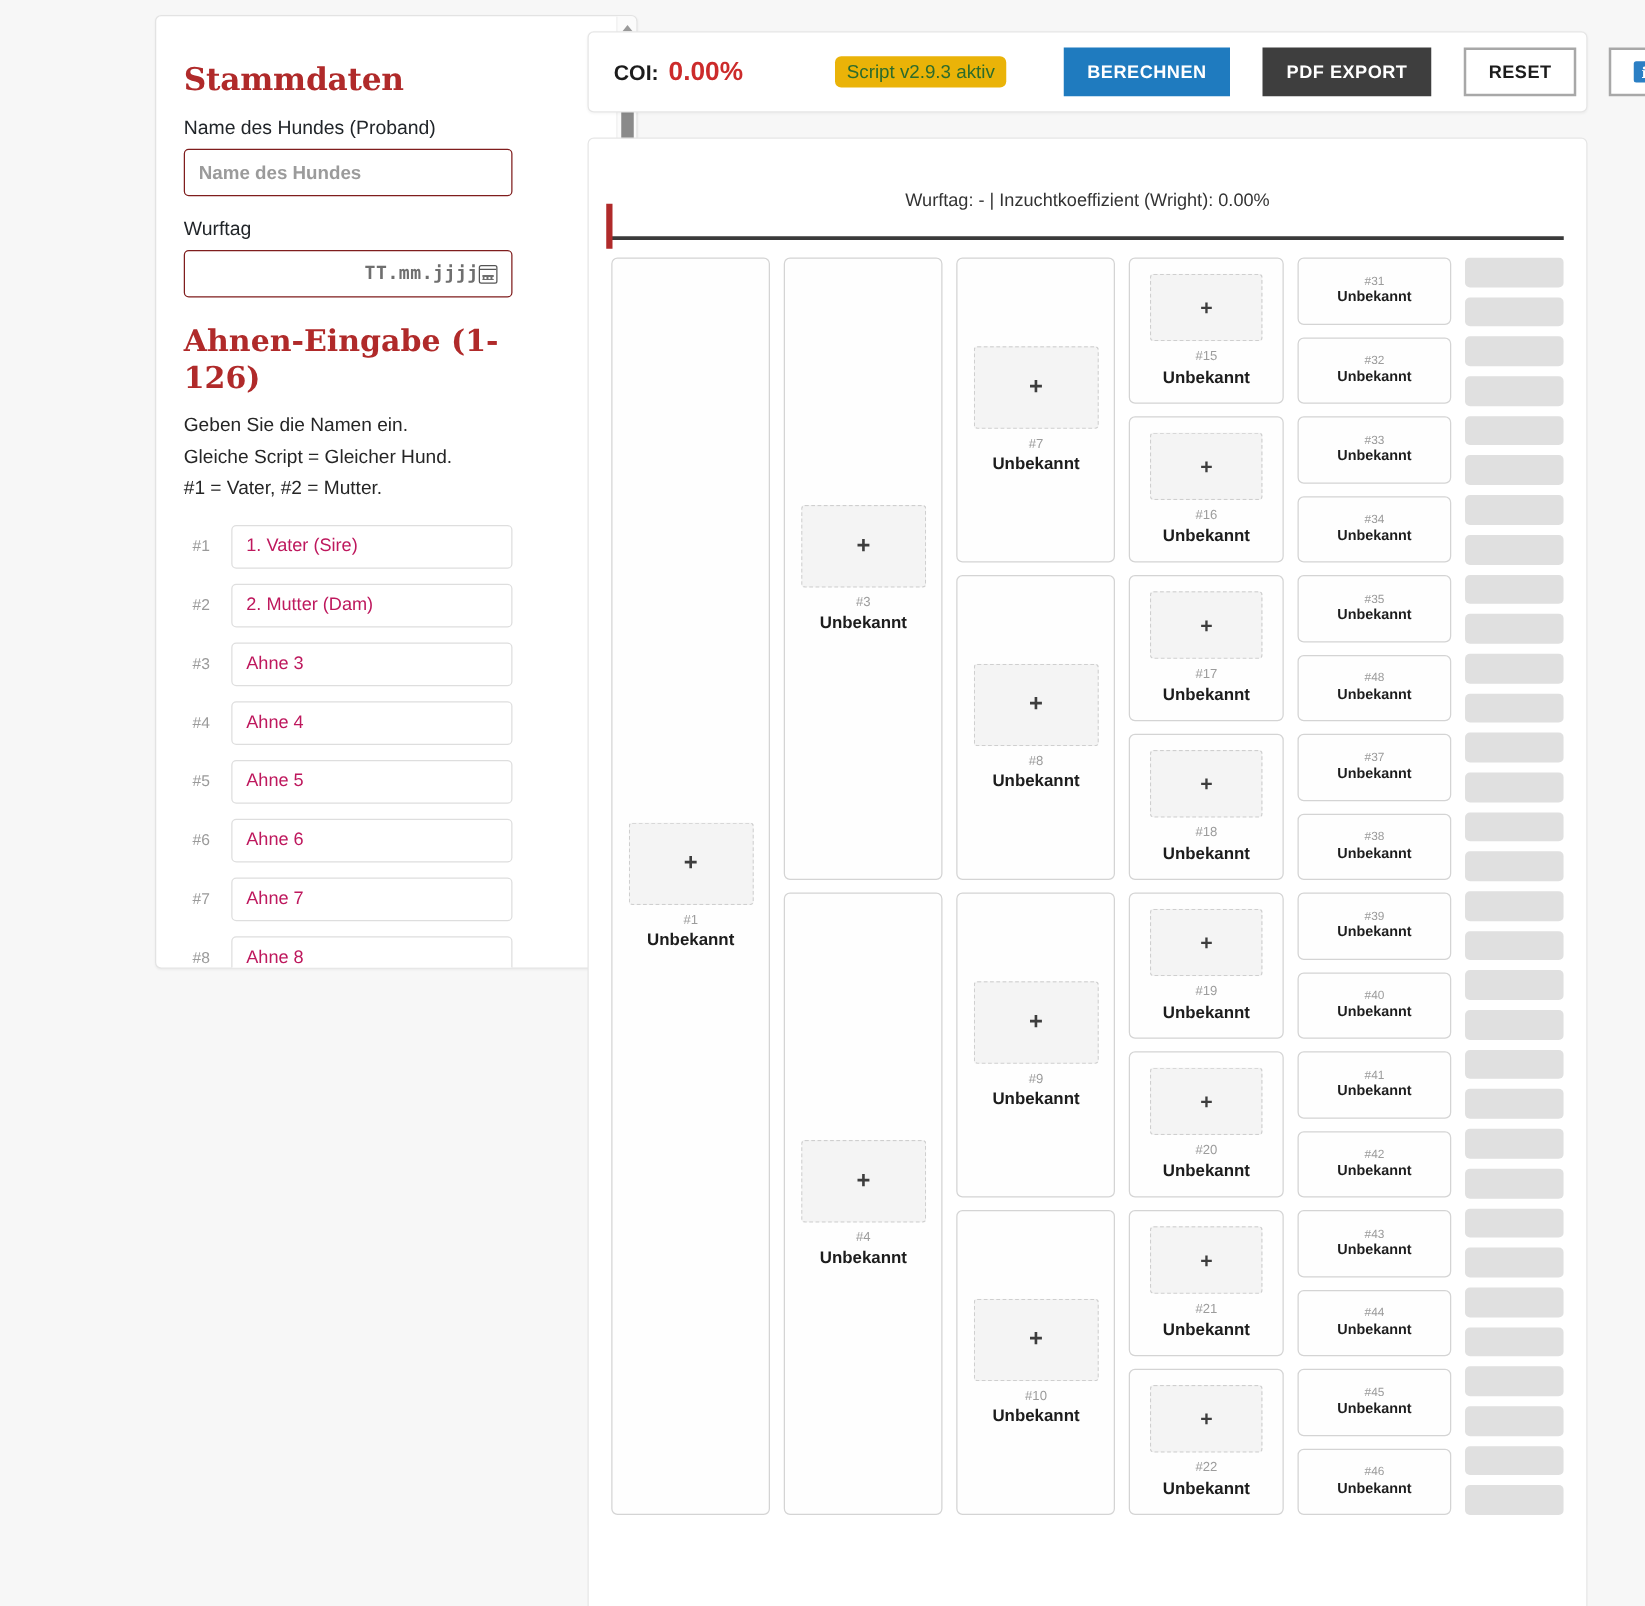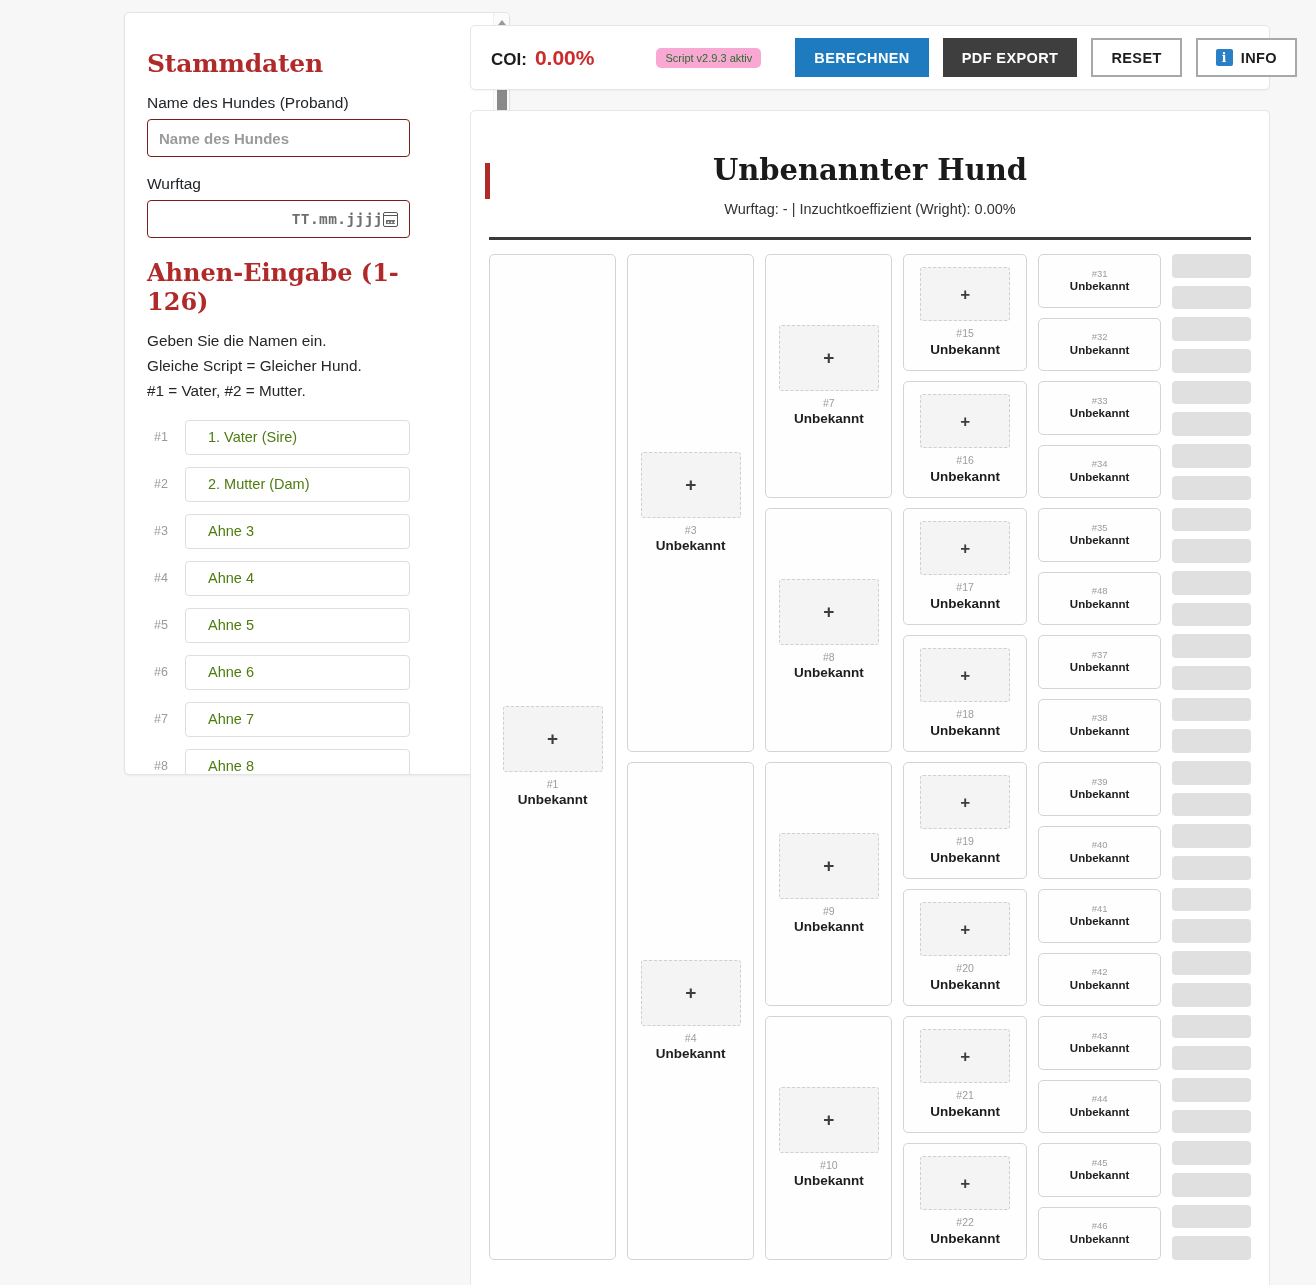--- a/index.html
+++ b/index.html
@@ -113,23 +113,23 @@
     flex: 0 0 28px;
     text-align: center;
     font-size: 12.5px;
     color: #9a9a9a;
   }
   .anc-input {
     flex: 1 1 auto;
     height: 35px;
     border: 1px solid #dedede;
     border-radius: 4px;
-    padding: 0 22px;
+    padding: 0 11px;
     font-size: 14.5px;
-    color: #4d7c0f;
+    color: #be185d;
     display: flex;
     align-items: center;
     background: #fff;
   }
   
   .sb-scroll {
     position: absolute;
     right: 0; top: 0;
     width: 16px; height: 100%;
     background: #fbfbfb;
@@ -159,35 +159,35 @@
   .topbar {
     position: absolute;
     left: 470px; top: 25px;
     width: 800px; height: 65px;
     background: #ffffff;
     border: 1px solid #e6e6e6;
     border-radius: 5px;
     display: flex;
     align-items: center;
     padding: 0 16px;
-    gap: 4px;
+    gap: 16px;
     box-shadow: 0 1px 2px rgba(0,0,0,0.04);
   }
   .coi-block {
     display: flex; align-items: baseline; gap: 8px;
     margin-left: 4px;
   }
   .coi-label { font-size: 17px; font-weight: bold; color: #1c1c1c; }
   .coi-value { font-size: 21px; font-weight: bold; color: #cc2b2b; }
   .script-badge {
     margin-left: 58px;
-    background: #f9a8d4;
+    background: #eab308;
     color: #2c6b2c;
     border-radius: 5px;
-    font-size: 11px;
+    font-size: 15px;
     padding: 4px 9px;
     white-space: nowrap;
   }
   .btn {
     height: 39px;
     border-radius: 0;
     font-size: 14.5px;
     font-weight: bold;
     letter-spacing: 0.4px;
     display: flex;
@@ -404,21 +404,20 @@
     <div class="btn btn-outline">RESET</div>
     <div class="btn btn-outline">
       <span class="info-ico">i</span>
       <span>INFO</span>
     </div>
   </div>
 
   <div class="main-card">
     <div class="ped-header">
       <div class="red-bar"></div>
-      <div class="dog-title">Unbenannter Hund</div>
       <div class="dog-sub">Wurftag: - | Inzuchtkoeffizient (Wright): 0.00%</div>
     </div>
 
     <div class="ped-grid">
       <div class="ped-col col-1" id="ped-col-1">
           <div class="node">
             <div class="ph">+</div>
             <div class="n-id">#1</div>
             <div class="n-name">Unbekannt</div>
           </div>

